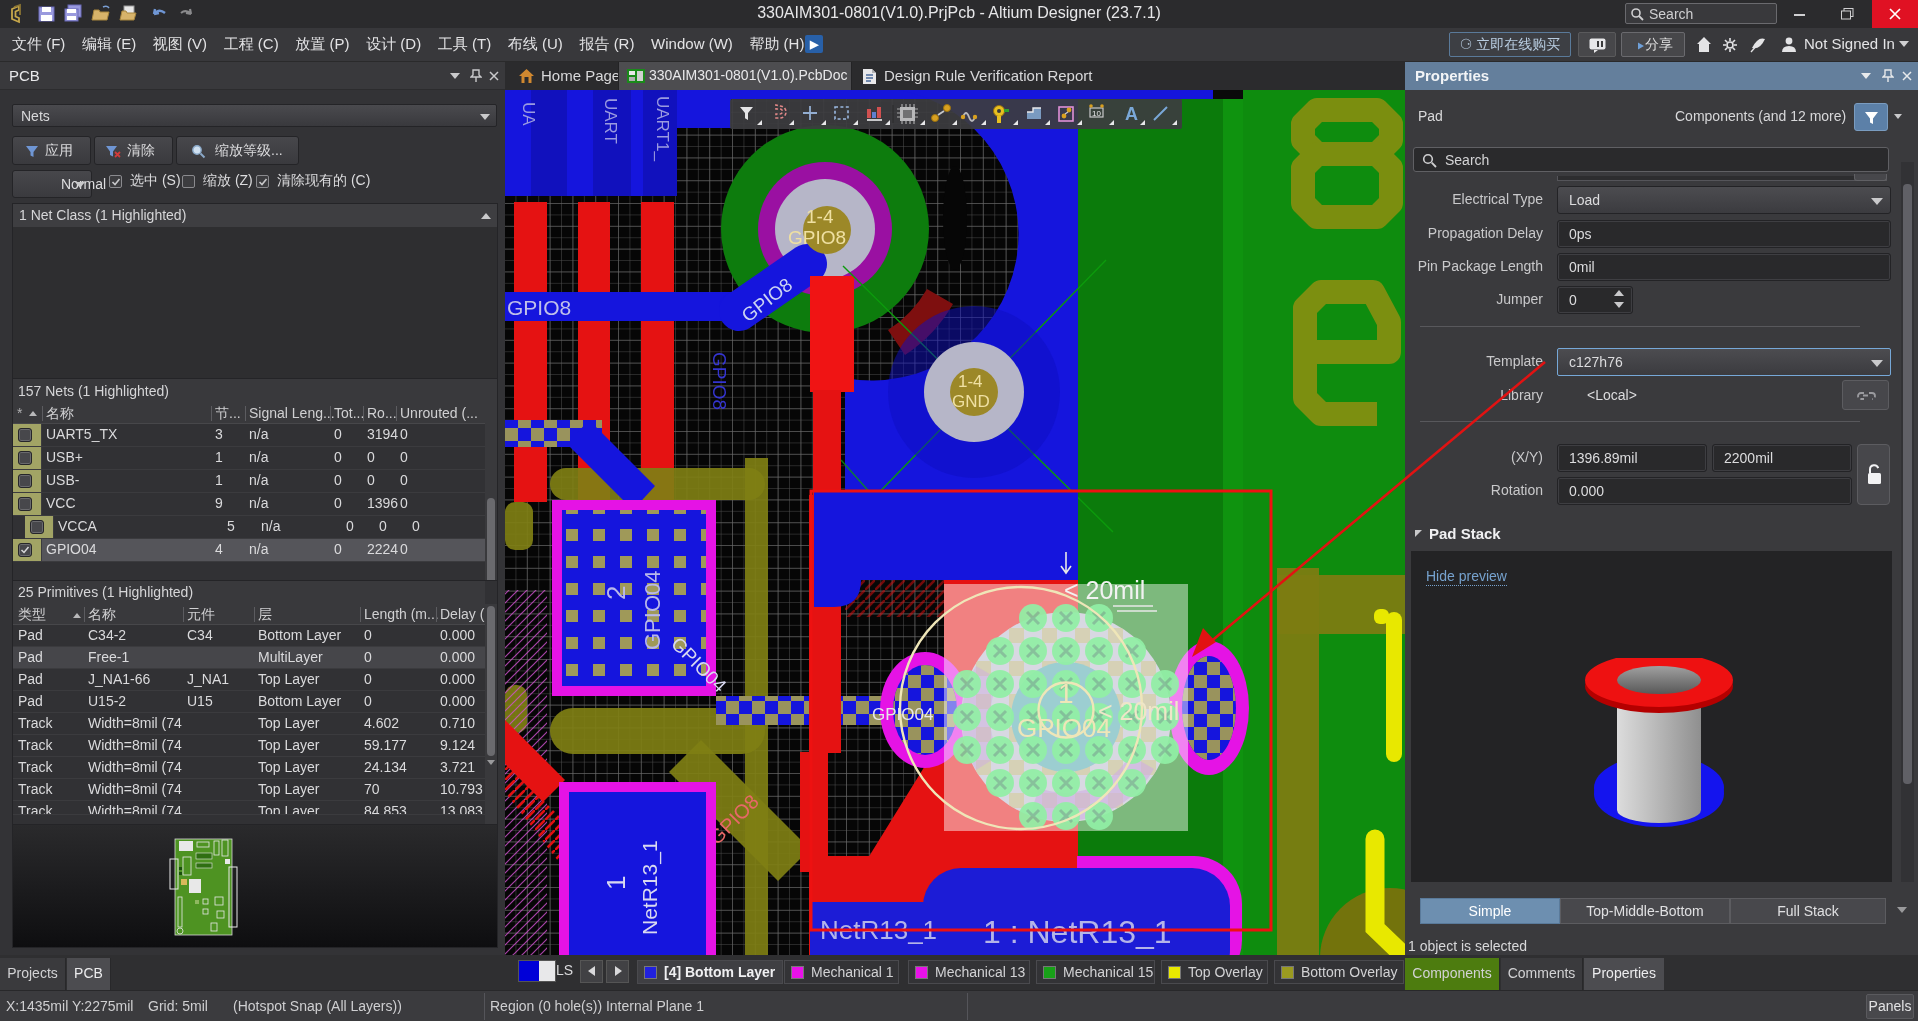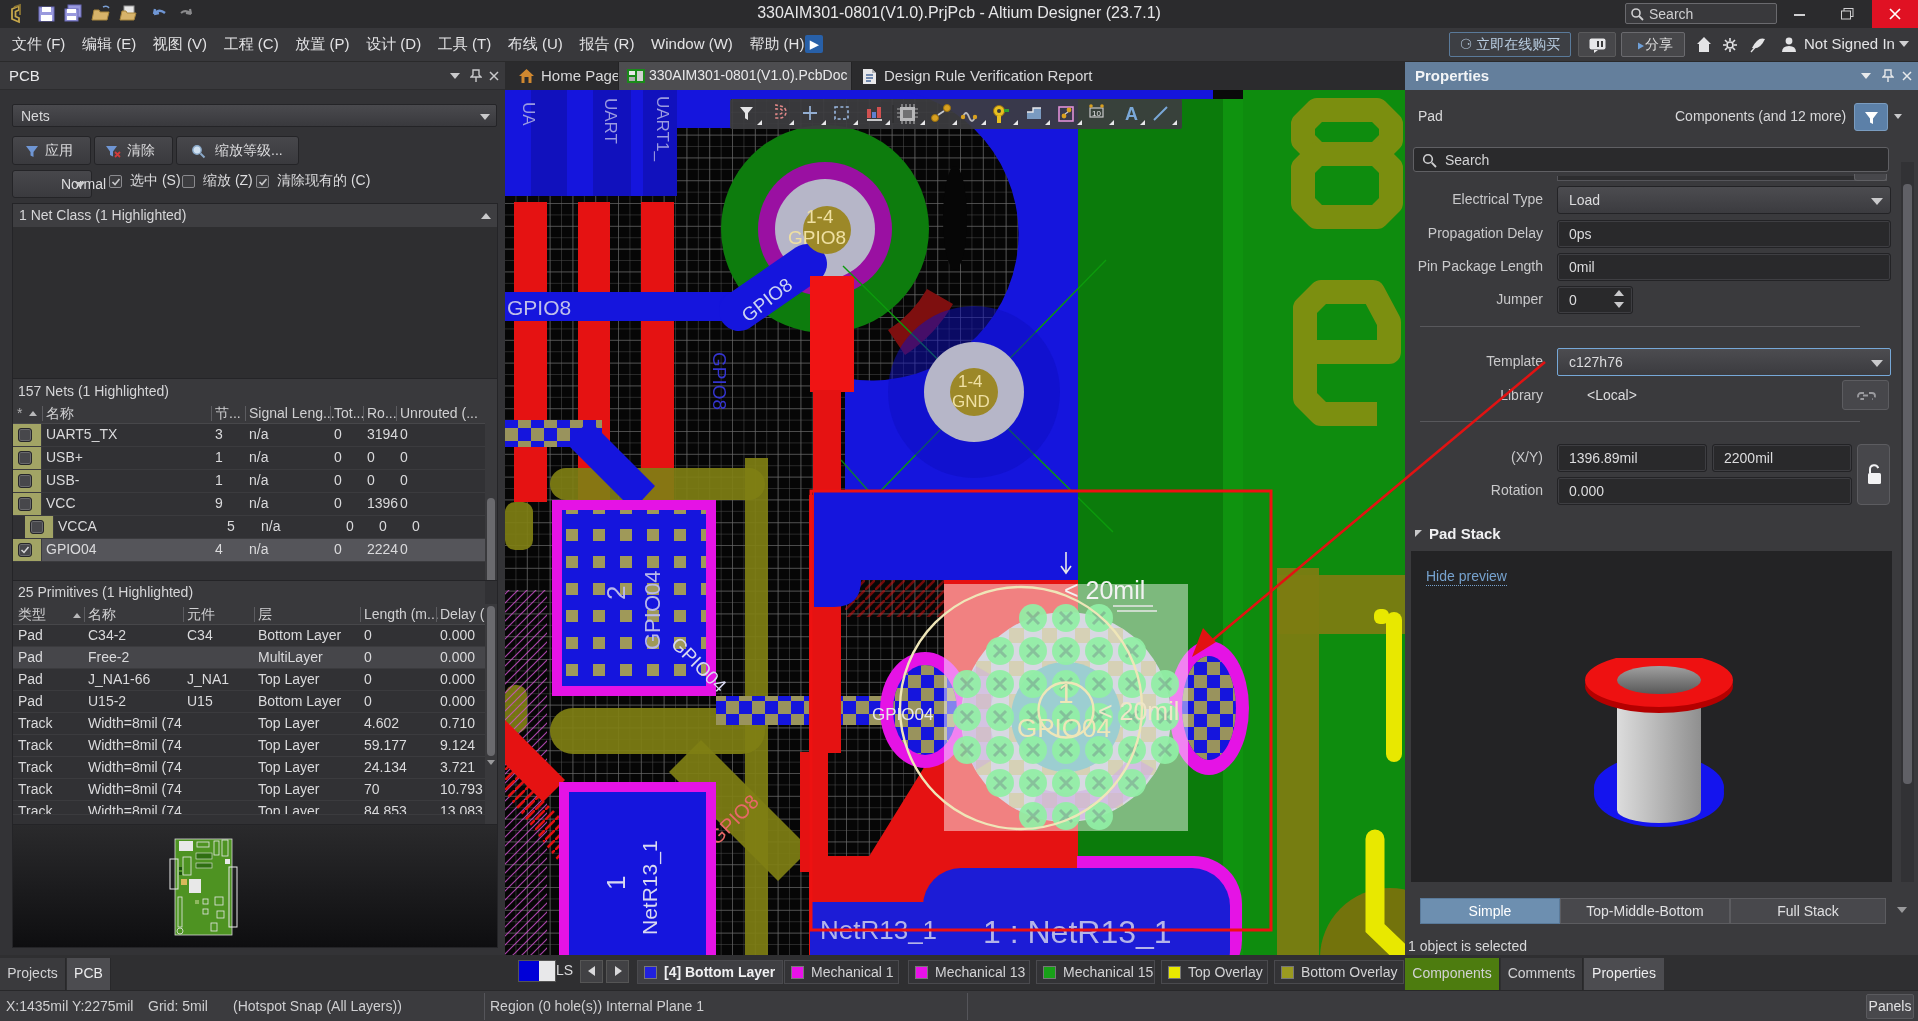--- a/index.html
+++ b/index.html
@@ -298,21 +298,21 @@
         <div class="prow" style="top:0;">
             <span style="left:5px;">Pad</span>
             <span style="left:75px;">C34-2</span>
             <span style="left:174px;">C34</span>
             <span style="left:245px;">Bottom Layer</span>
             <span style="left:351px;">0</span>
             <span style="left:427px;">0.000</span>
           </div>
         <div class="prow" style="top:22px;background:#46464a;">
             <span style="left:5px;">Pad</span>
-            <span style="left:75px;">Free-2</span>
+            <span style="left:75px;">Free-1</span>
             <span style="left:245px;">MultiLayer</span>
             <span style="left:351px;">0</span>
             <span style="left:427px;">0.000</span>
           </div>
         <div class="prow" style="top:44px;">
             <span style="left:5px;">Pad</span>
             <span style="left:75px;">J_NA1-66</span>
             <span style="left:174px;">J_NA1</span>
             <span style="left:245px;">Top Layer</span>
             <span style="left:351px;">0</span>

